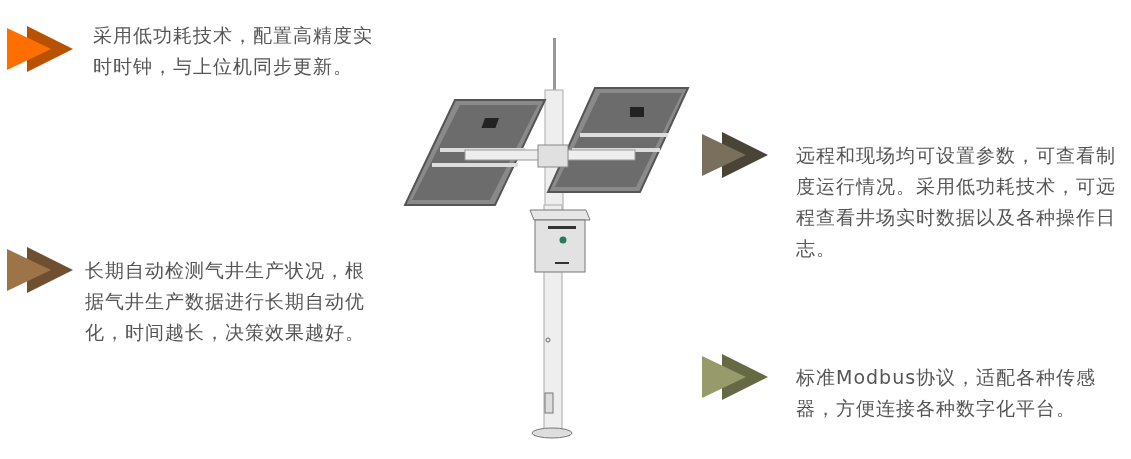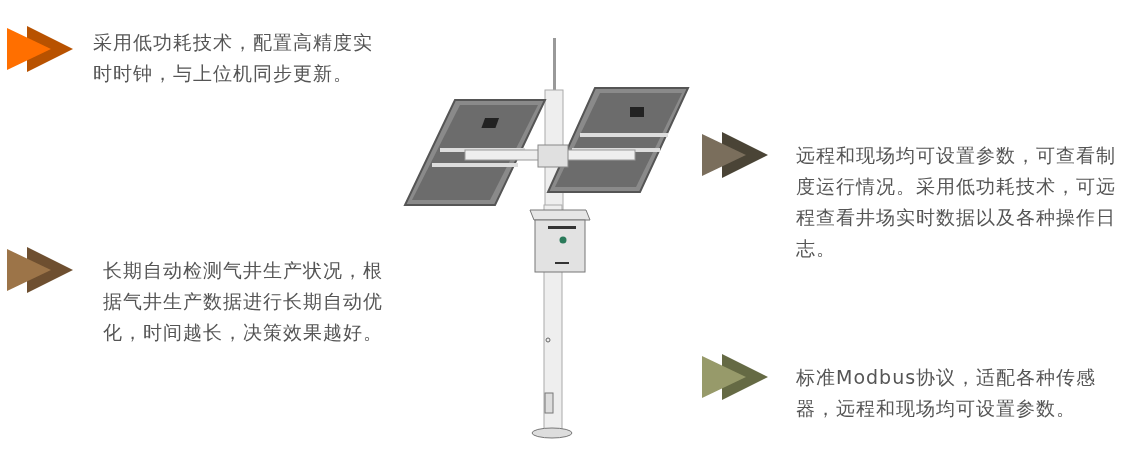--- a/index.html
+++ b/index.html
@@ -11,45 +11,45 @@
   .illus { position:absolute; left:400px; top:30px; width:300px; height:420px; }
 </style>
 </head>
 <body>
 
 <div class="feature">
   <svg class="arrow" style="left:5px;top:24px" viewBox="0 0 70 50">
     <polygon points="22,2 22,48 68,25" fill="#b85200"></polygon>
     <polygon points="2,4 2,46 46,25" fill="#ff6f00"></polygon>
   </svg>
-  <div class="text" style="left:93px;top:27px;width:295px">采用低功耗技术，配置高精度实时时钟，与上位机同步更新。</div>
+  <div class="text" style="left:93px;top:20px;width:295px">采用低功耗技术，配置高精度实时时钟，与上位机同步更新。</div>
 </div>
 
 <div class="feature">
   <svg class="arrow" style="left:5px;top:245px" viewBox="0 0 70 50">
     <polygon points="22,2 22,48 68,25" fill="#6e4f30"></polygon>
     <polygon points="2,4 2,46 46,25" fill="#9c7448"></polygon>
   </svg>
-  <div class="text" style="left:103px;top:255px;width:295px">长期自动检测气井生产状况，根据气井生产数据进行长期自动优化，时间越长，决策效果越好。</div>
+  <div class="text" style="left:85px;top:255px;width:295px">长期自动检测气井生产状况，根据气井生产数据进行长期自动优化，时间越长，决策效果越好。</div>
 </div>
 
 <div class="feature">
   <svg class="arrow" style="left:700px;top:130px" viewBox="0 0 70 50">
     <polygon points="22,2 22,48 68,25" fill="#4a4436"></polygon>
     <polygon points="2,4 2,46 46,25" fill="#7a6e5c"></polygon>
   </svg>
   <div class="text" style="left:796px;top:140px;width:335px">远程和现场均可设置参数，可查看制度运行情况。采用低功耗技术，可远程查看井场实时数据以及各种操作日志。</div>
 </div>
 
 <div class="feature">
   <svg class="arrow" style="left:700px;top:352px" viewBox="0 0 70 50">
     <polygon points="22,2 22,48 68,25" fill="#656a44"></polygon>
     <polygon points="2,4 2,46 46,25" fill="#979a6a"></polygon>
   </svg>
-  <div class="text" style="left:796px;top:362px;width:335px">标准Modbus协议，适配各种传感器，远程和现场均可设置参数。</div>
+  <div class="text" style="left:796px;top:362px;width:335px">标准Modbus协议，适配各种传感器，方便连接各种数字化平台。</div>
 </div>
 
 <svg class="illus" viewBox="400 30 300 420">
 
   <rect x="553" y="38" width="3" height="60" fill="#999"></rect>
 
   <rect x="545" y="90" width="18" height="120" fill="#eeeeee" stroke="#aaa" stroke-width="1"></rect>
 
   <g>
     <polygon points="455,100 545,100 495,205 405,205" fill="#8a8a8a" stroke="#555" stroke-width="2"></polygon>

